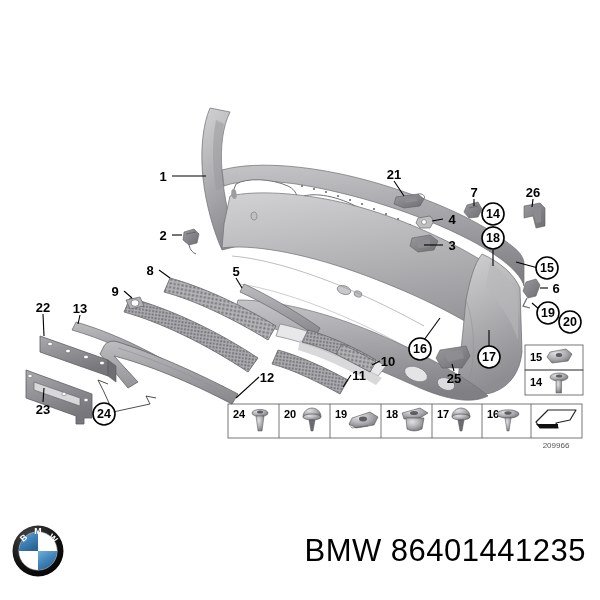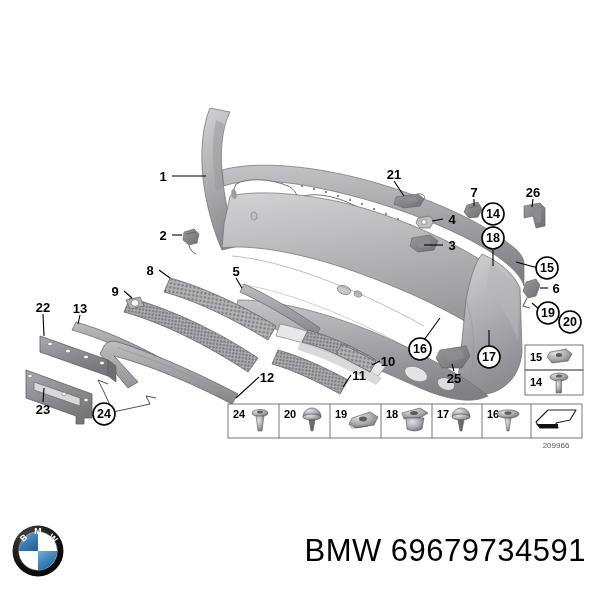--- a/index.html
+++ b/index.html
@@ -462,16 +462,16 @@
         <path d="M50 13 A37 37 0 0 0 13 50 L50 50 Z" fill="url(#blueG)"></path>
         <path d="M50 50 L87 50 A37 37 0 0 1 50 87 Z" fill="url(#blueG)"></path>
         <circle cx="50" cy="50" r="37" fill="none" stroke="#9a9a9a" stroke-width="1"></circle>
         <g fill="#ffffff" font-family="'Liberation Sans', sans-serif" font-weight="bold" font-size="17">
           <text x="26" y="29" transform="rotate(-42 26 29)" text-anchor="middle">B</text>
           <text x="50" y="17" text-anchor="middle">M</text>
           <text x="75" y="30" transform="rotate(42 75 30)" text-anchor="middle">W</text>
         </g>
       </svg>
     </div>
-    <div id="part-text">BMW 69679734591</div>
+    <div id="part-text">BMW 86401441235</div>
   </div>
 
 </div>
 
 </body></html>

